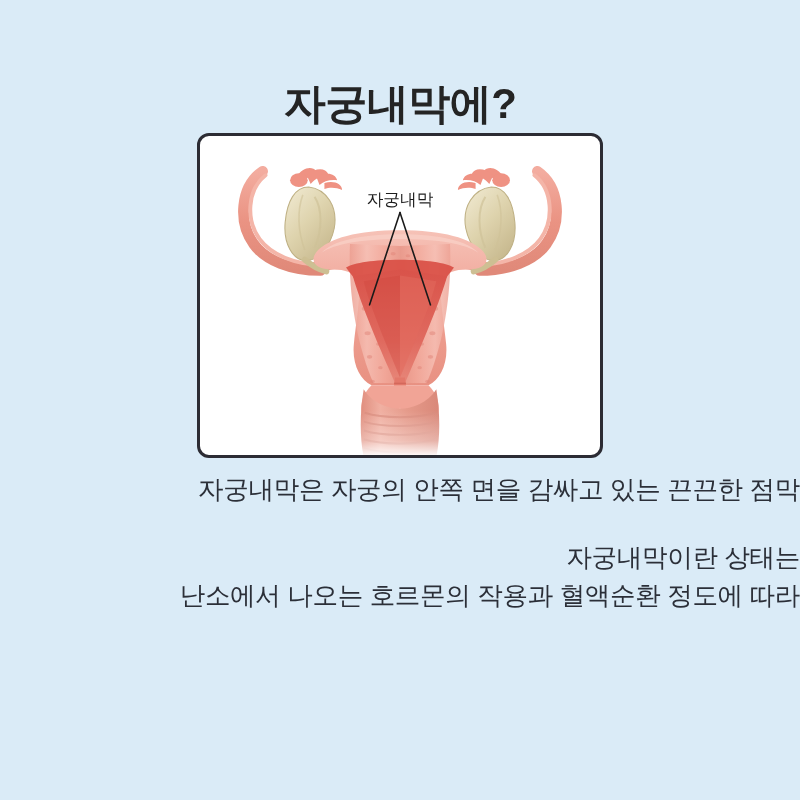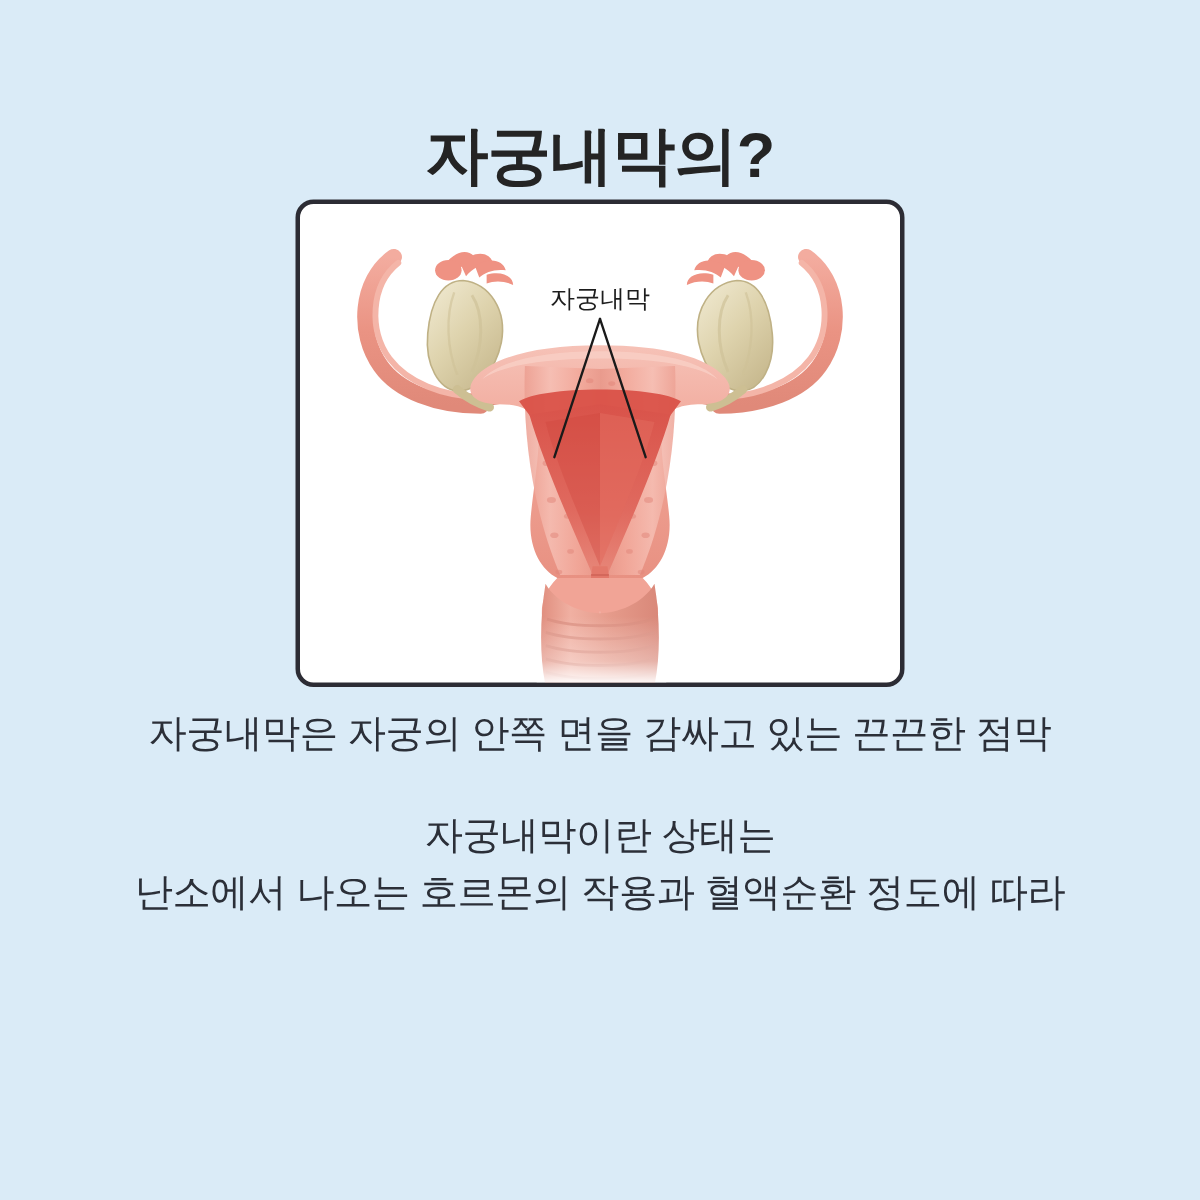--- a/index.html
+++ b/index.html
@@ -59,21 +59,21 @@
     font-size: 17px;
     fill: #1d1d1d;
   }
 
   
   .body-copy {
     position: absolute;
     left: 0;
     top: 470px;
     width: 800px;
-    text-align: center;
+    text-align: right;
   }
   .para {
     margin: 0;
     padding: 0;
   }
   .para + .para {
     margin-top: 30px;
   }
   .line {
     display: block;
@@ -83,21 +83,21 @@
     letter-spacing: -0.3px;
     color: #2b2f38;
     white-space: nowrap;
   }
 </style>
 </head>
 <body>
 
 <div class="page">
 
-  <h1 class="title">자궁내막의?</h1>
+  <h1 class="title">자궁내막에?</h1>
 
   <div class="figure-panel">
     <svg viewBox="0 0 406 325" preserveAspectRatio="xMidYMid meet">
       <defs>
         <linearGradient id="gMyo" x1="0" y1="0" x2="1" y2="0">
           <stop offset="0%" stop-color="#eb9b8d"></stop>
           <stop offset="35%" stop-color="#f6bfb4"></stop>
           <stop offset="70%" stop-color="#f2a89a"></stop>
           <stop offset="100%" stop-color="#e79587"></stop>
         </linearGradient>

